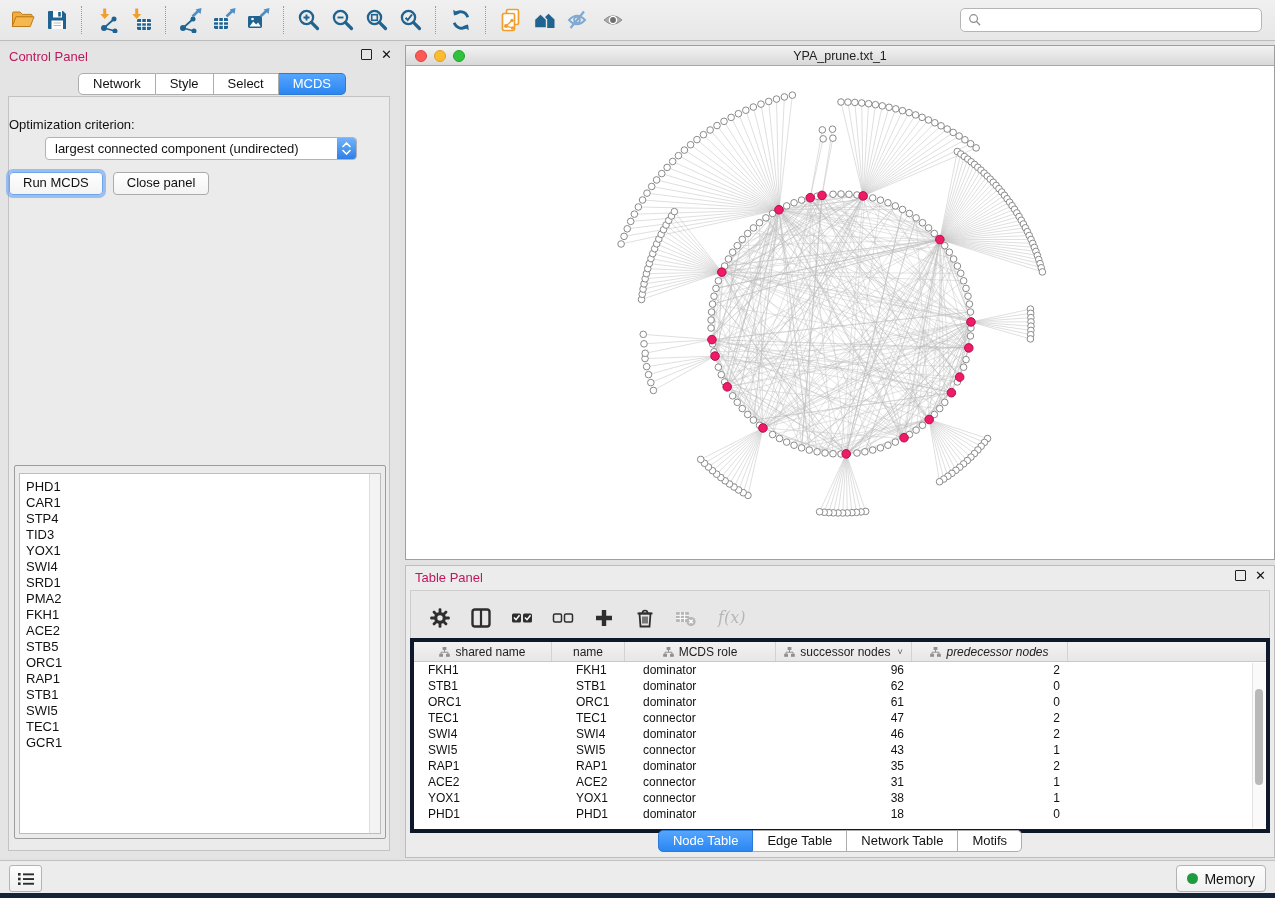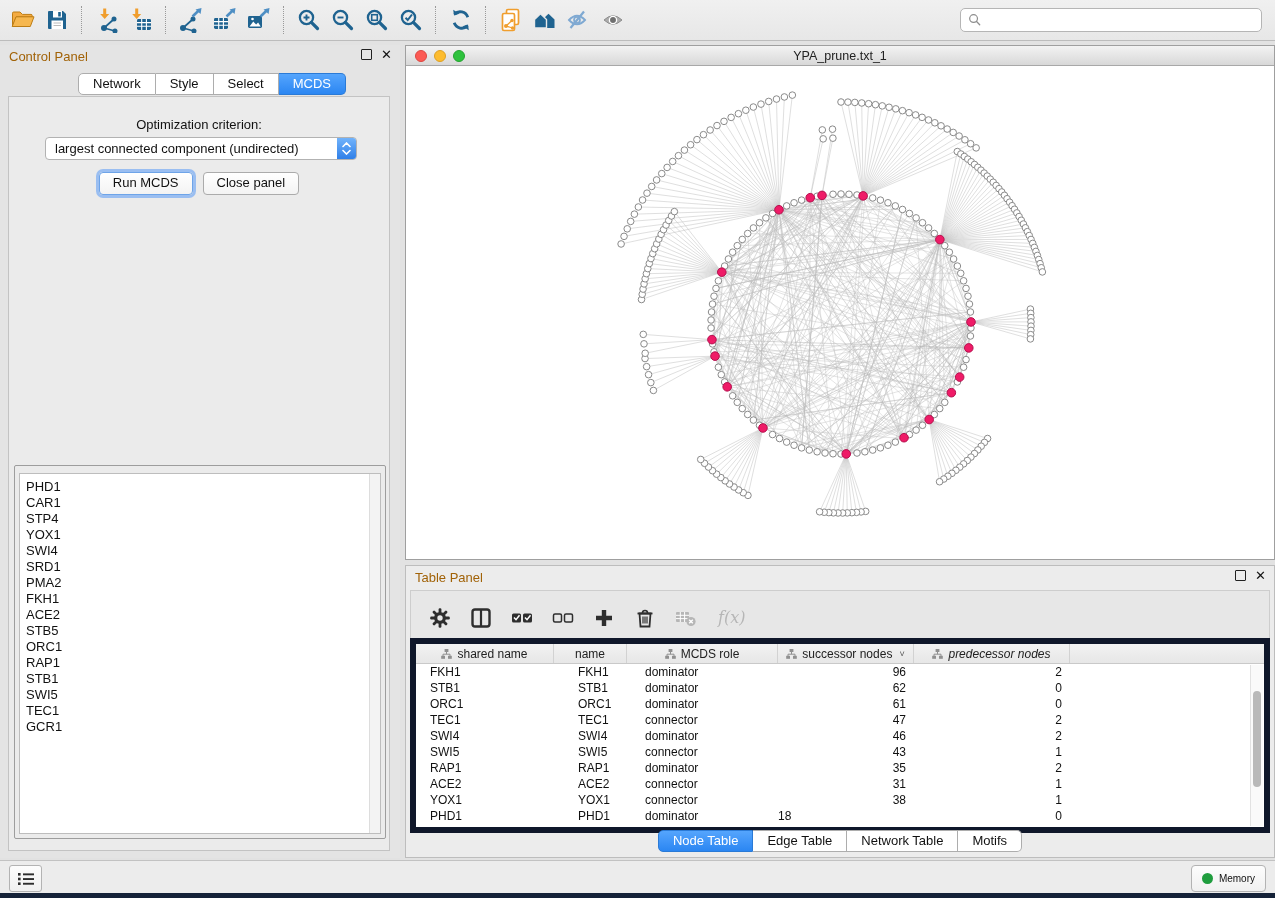--- a/index.html
+++ b/index.html
@@ -18,41 +18,41 @@
   .tbtn{width:34px;height:32px;display:flex;align-items:center;justify-content:center;border-radius:4px;flex:0 0 auto;}
   .tsep{width:1px;height:28px;border-left:1px dotted #9a9a9a;margin:0 7px;flex:0 0 auto;}
   .search-wrap{margin-left:auto;margin-right:13px;position:relative;}
   .search-input{width:268px;height:22px;border:1px solid #b5b5b5;border-radius:5px;background:#fff;
     padding:0 6px 0 26px;font-size:12px;color:#333;outline:none;font-family:inherit;}
   .search-glass{position:absolute;left:8px;top:5px;width:13px;height:13px;pointer-events:none;}
 
   
   .cpanel{position:absolute;left:0;top:45px;width:400px;height:813px;background:#e4e4e4;}
   .panel-head{position:absolute;left:0;top:0;width:100%;height:22px;}
-  .panel-title{position:absolute;left:9px;top:4px;font-size:13px;color:#a16207;}
+  .panel-title{position:absolute;left:9px;top:4px;font-size:13px;color:#be185d;}
   .wingroup{position:absolute;right:8px;top:4px;display:flex;gap:9px;align-items:center;}
   .float-ic{width:9px;height:9px;border:1.6px solid #222;border-radius:1px;}
   .close-ic{font-size:13px;font-weight:bold;color:#111;line-height:9px;}
   .cp-tabs{position:absolute;left:78px;top:28px;display:flex;}
   .seg{height:20px;line-height:20px;padding:0 14px;font-size:13px;background:#fff;color:#111;
     border:1px solid #adadad;border-left:none;text-align:center;}
   .seg:first-child{border-left:1px solid #adadad;border-radius:5px 0 0 5px;}
   .seg:last-child{border-radius:0 5px 5px 0;}
   .seg.active{background:linear-gradient(180deg,#55a5fd,#2b86f2);color:#fff;border-color:#2a7ad6;}
   .cp-body{position:absolute;left:8px;top:51px;width:382px;height:755px;background:#ebebeb;
     border:1px solid #c3c3c3;box-sizing:border-box;}
-  .opt-label{position:absolute;left:0;top:20px;width:100%;text-align:center;font-size:13px;color:#111;}
+  .opt-label{position:absolute;left:0;top:20px;width:100%;font-size:13px;color:#111;}
   .dropdown{position:absolute;left:36px;top:40px;width:312px;height:23px;background:#fff;
     border:1px solid #b2b2b2;border-radius:4px;display:flex;align-items:center;box-sizing:border-box;}
   .dropdown .val{flex:1;font-size:13px;color:#111;padding-left:9px;white-space:nowrap;overflow:hidden;}
   .dd-step{width:19px;height:100%;border-radius:0 3px 3px 0;
     background:linear-gradient(180deg,#71b3fb,#2f7fe8);display:flex;flex-direction:column;
     align-items:center;justify-content:center;gap:1px;}
   .dd-step svg{display:block;}
-  .btn-row{position:absolute;left:0;top:75px;width:100%;display:flex;justify-content:center;gap:10px;}
+  .btn-row{position:absolute;left:0;top:75px;width:100%;display:flex;justify-content:flex-start;gap:10px;}
   .mac-btn{height:21px;line-height:20px;padding:0 13px;background:linear-gradient(180deg,#ffffff,#f3f3f3);
     border:1px solid #ababab;border-radius:4px;font-size:13px;color:#111;}
   .mac-btn.focus{box-shadow:0 0 0 3px rgba(100,160,245,.6);border-color:#6ea4e8;}
   .result-box{position:absolute;left:5px;top:368px;width:370px;height:372px;
     border:1px solid #9d9d9d;border-radius:2px;}
   .result-legend{position:absolute;left:7px;top:-8px;background:#ebebeb;padding:0 4px;font-size:13px;color:#111;margin-top:40px;}
   .result-list{position:absolute;left:4px;top:7px;right:4px;bottom:4px;background:#fff;
     border:1px solid #bdbdbd;overflow:hidden;}
   .result-scroll{position:absolute;right:0;top:0;width:10px;height:100%;background:#f3f3f3;border-left:1px solid #ddd;}
   .result-item{font-size:13px;color:#111;line-height:16px;padding-left:6px;}
@@ -71,41 +71,41 @@
   .net-title{position:absolute;left:0;top:3px;width:100%;text-align:center;font-size:12.5px;color:#222;}
   .net-canvas{position:absolute;left:0;top:20px;right:0;bottom:0;background:#fff;}
 
   
   .tpanel{position:absolute;left:405px;top:565px;width:870px;height:293px;background:#ececec;
     border:1px solid #bdbdbd;box-sizing:border-box;}
   .tp-toolbar{position:absolute;left:4px;top:24px;right:4px;height:56px;background:#e7e7e7;
     border:1px solid #cdcdcd;display:flex;align-items:center;gap:19px;padding-left:18px;box-sizing:border-box;}
   .tp-ic{display:flex;align-items:center;justify-content:center;}
   .tablewrap{position:absolute;left:4px;top:72px;right:4px;height:195px;background:#fff;
-    border:6px solid #0f172a;box-sizing:border-box;overflow:hidden;}
+    border:4px solid #0f172a;box-sizing:border-box;overflow:hidden;}
   .thead{display:flex;height:20px;background:linear-gradient(180deg,#f2f2f2,#e7e7e7);
     border-bottom:1px solid #c9c9c9;box-sizing:border-box;}
   .th{display:flex;align-items:center;justify-content:center;gap:5px;font-size:12px;color:#222;
     border-right:1px solid #d2d2d2;box-sizing:border-box;height:100%;}
   .th .sort{color:#555;font-size:9px;margin-left:2px;}
   .trow{display:flex;height:16px;align-items:center;}
   .td{font-size:12px;color:#111;box-sizing:border-box;white-space:nowrap;overflow:hidden;}
   .tscroll{position:absolute;right:1px;top:21px;width:12px;bottom:1px;background:#fafafa;border-left:1px solid #e2e2e2;}
   .tthumb{position:absolute;left:2px;top:26px;width:8px;height:96px;background:#b9b9b9;border-radius:4px;}
   .tp-tabs{position:absolute;left:0;right:0;bottom:5px;display:flex;justify-content:center;}
 
   
   .statusbar{position:absolute;left:0;top:860px;width:1275px;height:33px;background:#ececec;
     border-top:1px solid #c2c2c2;box-sizing:border-box;}
   .list-btn{position:absolute;left:9px;top:4px;width:31px;height:25px;background:linear-gradient(180deg,#fdfdfd,#f0f0f0);
     border:1px solid #b3b3b3;border-radius:3px;display:flex;align-items:center;justify-content:center;}
   .mem-btn{position:absolute;right:9px;top:4px;height:25px;background:linear-gradient(180deg,#fdfdfd,#f0f0f0);
     border:1px solid #b3b3b3;border-radius:4px;display:flex;align-items:center;gap:6px;padding:0 10px;}
   .mem-dot{width:11px;height:11px;border-radius:50%;}
-  .mem-label{font-size:10px;color:#111;}
+  .mem-label{font-size:14px;color:#111;}
 </style>
 </head>
 <body>
 
 <div class="app">
 
   <div class="toolbar">
     <span id="toolbar-icons" style="display:flex;align-items:center;">
         <span class="tbtn">
           <svg width="26" height="26" viewBox="0 0 26 26">
@@ -297,20 +297,21 @@
         <span class="mac-btn">Close panel</span>
       </div>
       <div class="result-box">
         <span class="result-legend">MCDS result (17 nodes)</span>
         <div class="result-list" id="result-list">
           <div class="result-scroll"></div>
         <div class="result-pad"></div>
             <div class="result-item">PHD1</div>
             <div class="result-item">CAR1</div>
             <div class="result-item">STP4</div>
+            <div class="result-item">TID3</div>
             <div class="result-item">YOX1</div>
             <div class="result-item">SWI4</div>
             <div class="result-item">SRD1</div>
             <div class="result-item">PMA2</div>
             <div class="result-item">FKH1</div>
             <div class="result-item">ACE2</div>
             <div class="result-item">STB5</div>
             <div class="result-item">ORC1</div>
             <div class="result-item">RAP1</div>
             <div class="result-item">STB1</div>
@@ -1299,21 +1300,21 @@
             <div class="td" style="width: 138px; padding-left: 14px;">YOX1</div>
             <div class="td" style="width: 73px; padding-left: 24px;">YOX1</div>
             <div class="td" style="width: 151px; padding-left: 18px;">connector</div>
             <div class="td" style="width: 136px; text-align: right; padding-right: 8px;">38</div>
             <div class="td" style="width: 156px; text-align: right; padding-right: 8px;">1</div>
           </div>
           <div class="trow">
             <div class="td" style="width: 138px; padding-left: 14px;">PHD1</div>
             <div class="td" style="width: 73px; padding-left: 24px;">PHD1</div>
             <div class="td" style="width: 151px; padding-left: 18px;">dominator</div>
-            <div class="td" style="width: 136px; padding-right: 8px;">18</div>
+            <div class="td" style="width: 136px; text-align: right; padding-right: 8px;">18</div>
             <div class="td" style="width: 156px; text-align: right; padding-right: 8px;">0</div>
           </div>
         </div>
       <div class="tscroll">
           <div class="tthumb"></div>
         </div>
     </div>
     <div class="tp-tabs" id="tp-tabs">
         <span class="seg active">Node Table</span>
         <span class="seg">Edge Table</span>

